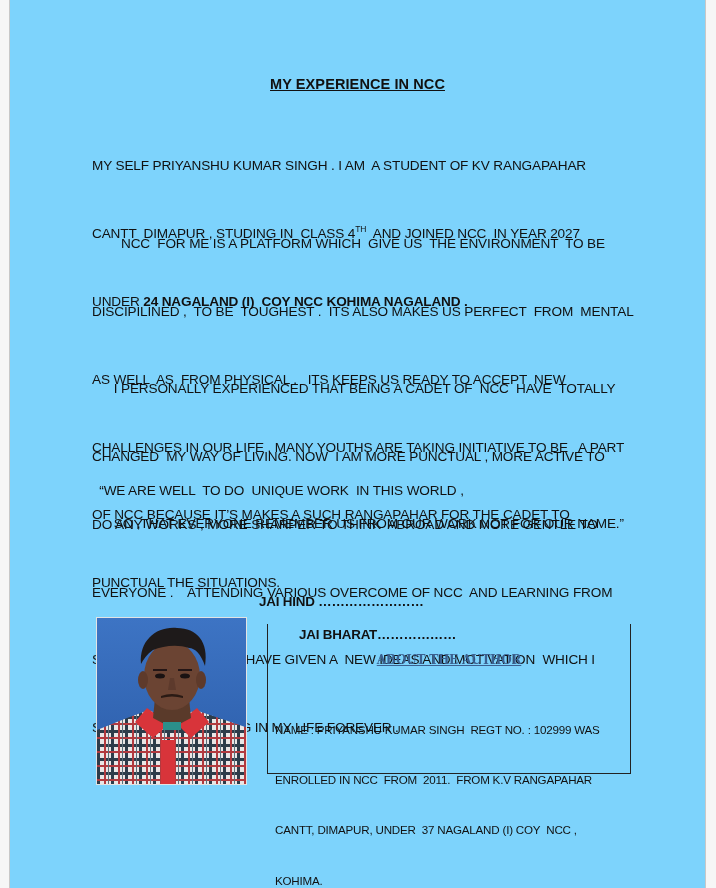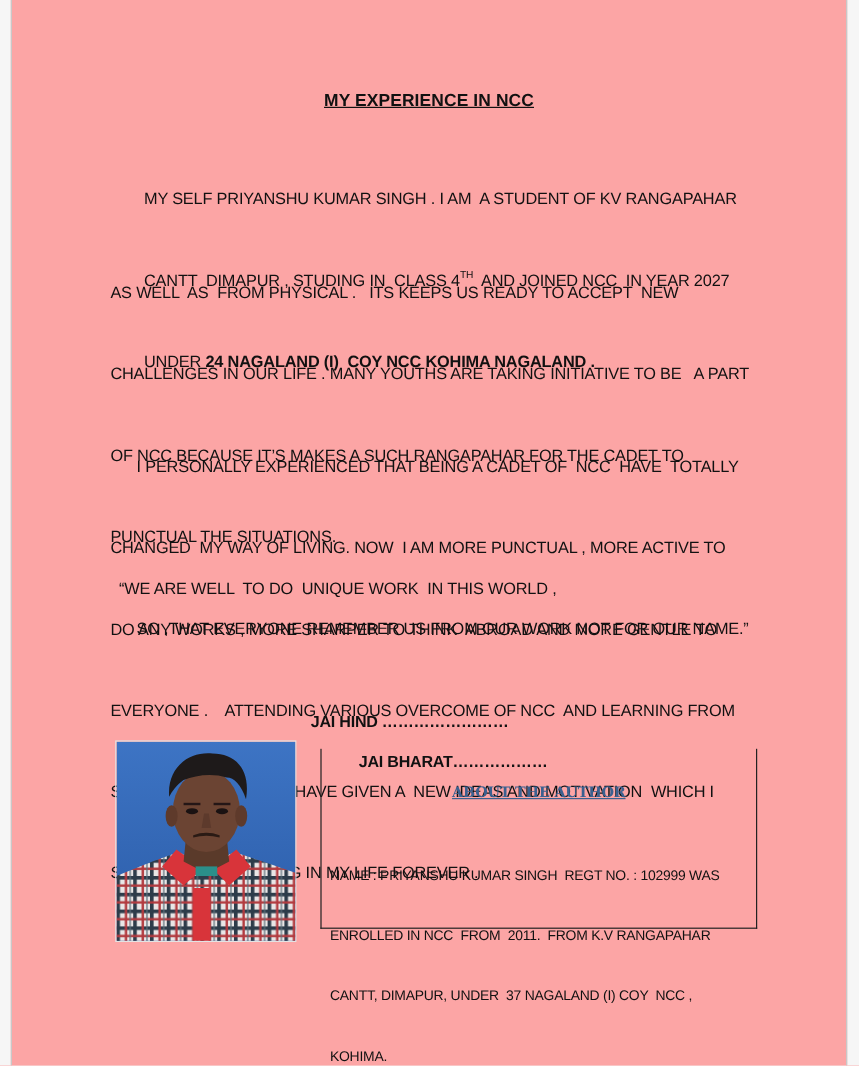--- a/index.html
+++ b/index.html
@@ -14,21 +14,21 @@
       overflow: hidden;
       font-family: "Liberation Sans", "DejaVu Sans", sans-serif;
       color: #111;
     }
     .page {
       position: absolute;
       left: 9px;
       top: 0;
       width: 695px;
       height: 888px;
-      background: #fca5a5;
+      background: #7dd3fc;
       border-left: 1px solid #c8c8c8;
       border-right: 1px solid #c8c8c8;
     }
     .title {
       position: absolute;
       left: 0;
       width: 100%;
       top: 76px;
       text-align: center;
       font-weight: bold;
@@ -39,21 +39,21 @@
     .para {
       position: absolute;
       left: 82px;
       width: 548px;
       font-size: 13.6px;
       line-height: 22.6px;
       white-space: pre;
       letter-spacing: -0.15px;
     }
     .para .line { display: block; height: 22.6px; }
-    .p1 { top: 110px; margin-left: 28px; }
+    .p1 { top: 110px; }
     .p2 { top: 188px; }
     .p3 { top: 333px; }
     .p4 { top: 480px; }
     .p5 { top: 513px; }
     .sup {
       font-size: 8.5px;
       vertical-align: 6px;
       line-height: 0;
     }
     b { font-weight: bold; }
@@ -123,20 +123,22 @@
 
   <div class="title">MY EXPERIENCE  IN NCC</div>
 
   <div class="para p1">
     <span class="line">MY SELF PRIYANSHU KUMAR SINGH . I AM  A STUDENT OF KV RANGAPAHAR</span>
     <span class="line"><span>CANTT  DIMAPUR , STUDING IN  CLASS 4</span><span class="sup">TH</span><span>  AND JOINED NCC  IN YEAR 2027</span></span>
     <span class="line"><span>UNDER </span><b>24 NAGALAND (I)  COY NCC KOHIMA NAGALAND .</b></span>
   </div>
 
   <div class="para p2">
+    <span class="line">        NCC  FOR ME IS A PLATFORM WHICH  GIVE US  THE ENVIRONMENT  TO BE</span>
+    <span class="line">DISCIPILINED ,  TO BE  TOUGHEST .  ITS ALSO MAKES US PERFECT  FROM  MENTAL</span>
     <span class="line">AS WELL  AS  FROM PHYSICAL .   ITS KEEPS US READY TO ACCEPT  NEW</span>
     <span class="line">CHALLENGES IN OUR LIFE . MANY YOUTHS ARE TAKING INITIATIVE TO BE   A PART</span>
     <span class="line">OF NCC BECAUSE IT’S MAKES A SUCH RANGAPAHAR FOR THE CADET TO</span>
     <span class="line">PUNCTUAL THE SITUATIONS.</span>
   </div>
 
   <div class="para p3">
     <span class="line">      I PERSONALLY EXPERIENCED THAT BEING A CADET OF  NCC  HAVE  TOTALLY</span>
     <span class="line">CHANGED  MY WAY OF LIVING. NOW  I AM MORE PUNCTUAL , MORE ACTIVE TO</span>
     <span class="line">DO ANY WORKS , MORE SHARPER TO THINK  ABROAD AND MORE GENTLE TO</span>

